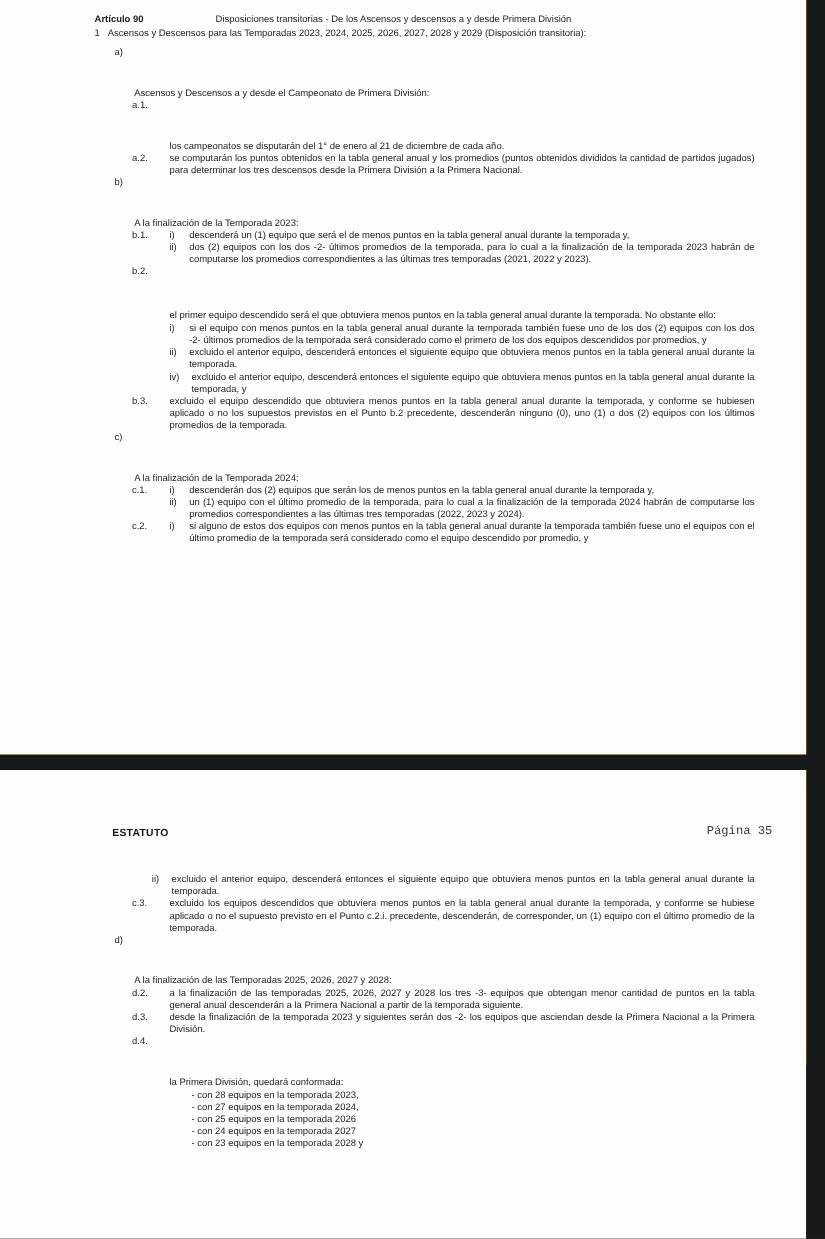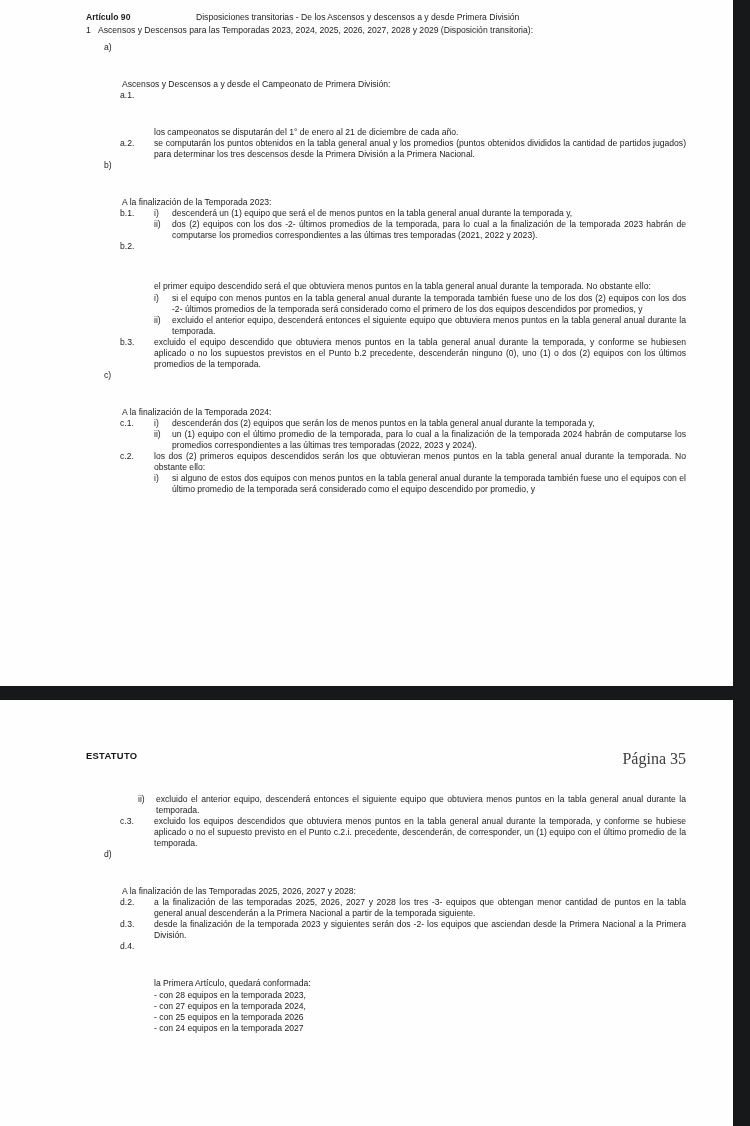--- a/index.html
+++ b/index.html
@@ -76,46 +76,46 @@
   .bd {
     flex: 1 1 auto;
     text-align: justify;
     text-justify: inter-word;
   }
   .bd.nojust { text-align: left; margin-top: 37px; }
   .lvl-num  { margin-left: 0px; }
   .lvl-a    { margin-left: 18px; }
   .lvl-a2   { margin-left: 34px; }
   .lvl-b2   { margin-left: 52px; }
-  .lvl-dash { margin-left: 68px; }
+  .lvl-dash { margin-left: 88px; }
   .w-let   { width: 18px; }
   .w-sub   { width: 34px; }
   .w-rom   { width: 18px; }
   .w-romw  { width: 20px; }
 
   .bold { font-weight: bold; }
 
   
   .p2head {
     position: absolute;
-    left: 86px;
+    left: 102px;
     width: 600px;
     display: flex;
     justify-content: space-between;
-    align-items: flex-start;
+    align-items: flex-end;
   }
   .p2head .lbl {
     font-weight: bold;
     font-size: 9.4px;
     letter-spacing: 0.3px;
     color: #141414;
   }
   .p2head .pg {
-    font-family: Liberation Serif, serif;
-    font-size: 16px;
+    font-family: Liberation Mono, monospace;
+    font-size: 11px;
     color: #3b3b3b;
   }
 
   .title-line {
     display: flex;
     align-items: baseline;
   }
   .title-line .t1 {
     font-weight: bold;
     width: 70px;
@@ -184,20 +184,24 @@
         <div style="flex:1 1 auto;margin-top:40px;">
           <div class="bd">el primer equipo descendido será el que obtuviera menos puntos en la tabla general anual durante la temporada. No obstante ello:</div>
           <div class="row">
             <span class="mk w-rom">i)</span>
             <span class="bd">si el equipo con menos puntos en la tabla general anual durante la temporada también fuese uno de los dos (2) equipos con los dos -2- últimos promedios de la temporada será considerado como el primero de los dos equipos descendidos por promedios, y</span>
           </div>
           <div class="row">
             <span class="mk w-rom">ii)</span>
             <span class="bd">excluido el anterior equipo, descenderá entonces el siguiente equipo que obtuviera menos puntos en la tabla general anual durante la temporada.</span>
           </div>
+          <div class="row">
+            <span class="mk w-romw">iv)</span>
+            <span class="bd">excluido el anterior equipo, descenderá entonces el siguiente equipo que obtuviera menos puntos en la tabla general anual durante la temporada, y</span>
+          </div>
         </div>
       </div>
 
       <div class="row lvl-a2">
         <span class="mk w-sub">b.3.</span>
         <span class="bd">excluido el equipo descendido que obtuviera menos puntos en la tabla general anual durante la temporada, y conforme se hubiesen aplicado o no los supuestos previstos en el Punto b.2 precedente, descenderán ninguno (0), uno (1) o dos (2) equipos con los últimos promedios de la temporada.</span>
       </div>
 
       <div class="row lvl-a">
         <span class="mk w-let">c)</span>
@@ -214,21 +218,20 @@
           <div class="row">
             <span class="mk w-rom">ii)</span>
             <span class="bd">un (1) equipo con el último promedio de la temporada, para lo cual a la finalización de la temporada 2024 habrán de computarse los promedios correspondientes a las últimas tres temporadas (2022, 2023 y 2024).</span>
           </div>
         </div>
       </div>
 
       <div class="row lvl-a2">
         <span class="mk w-sub">c.2.</span>
         <div style="flex:1 1 auto;">
-          <div class="bd">los dos (2) primeros equipos descendidos serán los que obtuvieran menos puntos en la tabla general anual durante la temporada. No obstante ello:</div>
           <div class="row">
             <span class="mk w-rom">i)</span>
             <span class="bd">si alguno de estos dos equipos con menos puntos en la tabla general anual durante la temporada también fuese uno el equipos con el último promedio de la temporada será considerado como el equipo descendido por promedio, y</span>
           </div>
         </div>
       </div>
 
     </div>
   </div>
 
@@ -264,27 +267,28 @@
         <span class="bd">a la finalización de las temporadas 2025, 2026, 2027 y 2028 los tres -3- equipos que obtengan menor cantidad de puntos en la tabla general anual descenderán a la Primera Nacional a partir de la temporada siguiente.</span>
       </div>
 
       <div class="row lvl-a2">
         <span class="mk w-sub">d.3.</span>
         <span class="bd">desde la finalización de la temporada 2023 y siguientes serán dos -2- los equipos que asciendan desde la Primera Nacional a la Primera División.</span>
       </div>
 
       <div class="row lvl-a2">
         <span class="mk w-sub">d.4.</span>
-        <span class="bd nojust">la Primera Artículo, quedará conformada:</span>
+        <span class="bd nojust">la Primera División, quedará conformada:</span>
       </div>
 
       <div id="d4-list" class="lvl-dash">
           <div>- con 28 equipos en la temporada 2023,</div>
           <div>- con 27 equipos en la temporada 2024,</div>
           <div>- con 25 equipos en la temporada 2026</div>
           <div>- con 24 equipos en la temporada 2027</div>
+          <div>- con 23 equipos en la temporada 2028 y</div>
         </div>
 
     </div>
   </div>
 
   <div class="right-edge"></div>
 </div>
 
 </body></html>

